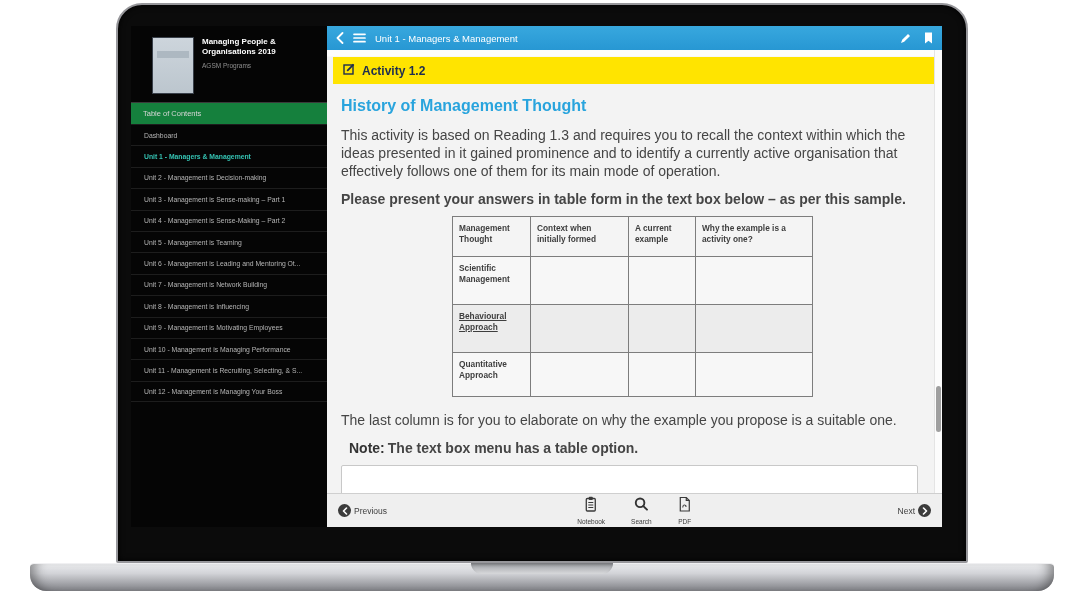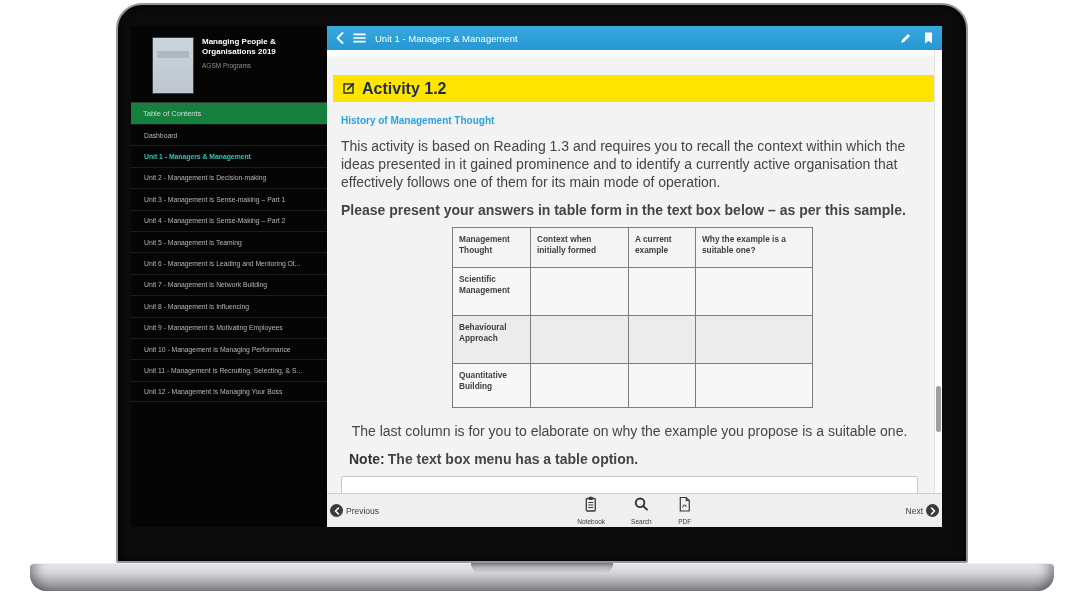--- a/index.html
+++ b/index.html
@@ -59,46 +59,46 @@
   .topbar {
     height:24px; flex:none; display:flex; align-items:center; gap:9px; padding:0 9px;
     background:linear-gradient(180deg,#38a8de,#2797d3); color:#fff;
   }
   .tb-title { font-size:9.5px; }
   .tb-right { margin-left:auto; display:flex; align-items:center; gap:13px; }
   .tb-ic { display:inline-flex; align-items:center; cursor:pointer; }
 
   .content { flex:1; overflow:hidden; background:linear-gradient(180deg,#fdfdfd 0px,#fdfdfd 6px,#f3f3f3 7px); position:relative; }
   .banner {
-    margin:25px 6px 0 6px; height:27px; background:#ffe400; display:flex; align-items:center;
-    gap:7px; padding:0 10px; color:#1d2d50; font-weight:bold; font-size:16px;
-  }
-  .heading { margin:13px 0 0 14px; color:#29a4dd; font-size:10px; font-weight:bold; }
+    margin:7px 6px 0 6px; height:27px; background:#ffe400; display:flex; align-items:center;
+    gap:7px; padding:0 10px; color:#1d2d50; font-weight:bold; font-size:12px;
+  }
+  .heading { margin:13px 0 0 14px; color:#29a4dd; font-size:16px; font-weight:bold; }
   .para { margin:11px 24px 0 14px; font-size:14px; color:#454545; line-height:18px; }
   .para.tight { margin-top:10px;font-weight:bold; }
-  .para.below { margin-top:14px;text-align:center; }
+  .para.below { margin-top:14px; }
   .note b { color:#333;padding-left:8px; }
   .note .note-rest { margin-left:3px; }
 
   table.sample { border-collapse:collapse; margin:8px 0 0 125px; table-layout:fixed;border-radius:14px; }
   table.sample th, table.sample td { border:1px solid #7d7d7d; vertical-align:top; text-align:left; padding:6px 6px; font-size:8.3px; font-weight:bold; color:#3e3e3e; line-height:11px; }
   col.c1{width:78px} col.c2{width:98px} col.c3{width:67px} col.c4{width:117px}
   tr.hdr  > * { height:40px; background:#f4f4f4; }
   tr.r1 > * { height:48px; background:#f7f7f7; }
-  tr.r2 > * { height:48px; background:#ececec; }
+  tr.r2 > * { height:48px; background:#ececec;text-decoration:underline; }
   tr.r3 > * { height:44px; background:#f7f7f7; }
 
   .textbox { margin:8px 24px 0 14px; height:30px; background:#fff; border:1px solid #c8c8c8; border-radius:2px; cursor:text; }
 
   .scrollbar { position:absolute; top:24px; bottom:34px; right:0; width:8px; background:#fcfcfc; border-left:1px solid #e4e4e4; }
   .thumb { position:absolute; left:1px; top:336px; width:5px; height:46px; background:#9f9f9f; border-radius:3px; }
 
   .navbar {
     height:34px; flex:none; background:#efefef; border-top:1px solid #cfcfcf;
-    display:flex; align-items:center; justify-content:space-between; padding:0 3px; position:relative;
+    display:flex; align-items:center; justify-content:space-between; padding:0 11px; position:relative;
   }
   .nav-btn { display:flex; align-items:center; gap:3px; font-size:8.5px; color:#3d3d3d; cursor:pointer; }
   .circle { width:13px; height:13px; border-radius:50%; background:#3b3b3b; display:inline-flex; align-items:center; justify-content:center; }
   .nav-tools { position:absolute; left:50%; transform:translateX(-50%); display:flex; gap:26px; }
   .tool { display:flex; flex-direction:column; align-items:center; gap:2px; cursor:pointer; }
   .tool-label { font-size:6.5px; color:#3d3d3d; }
 </style>
 </head>
 <body>
 
@@ -186,38 +186,38 @@
                 <col class="c1">
                 <col class="c2">
                 <col class="c3">
                 <col class="c4">
               </colgroup>
             <thead>
               <tr class="hdr">
                 <th>Management Thought</th>
                 <th>Context when initially formed</th>
                 <th>A current example</th>
-                <th>Why the example is a suitable one?</th>
+                <th>Why the example is a activity one?</th>
               </tr>
             </thead>
             <tbody>
               <tr class="r1">
                 <th>Scientific Management</th>
                 <td></td>
                 <td></td>
                 <td></td>
               </tr>
               <tr class="r2">
                 <th>Behavioural Approach</th>
                 <td></td>
                 <td></td>
                 <td></td>
               </tr>
               <tr class="r3">
-                <th>Quantitative Building</th>
+                <th>Quantitative Approach</th>
                 <td></td>
                 <td></td>
                 <td></td>
               </tr>
             </tbody>
           </table>
 
           <p class="para below">The last column is for you to elaborate on why the example you propose is a suitable one.</p>
           <p class="para tight note">
             <b>Note:</b><span class="note-rest">The text box menu has a table option.</span>

